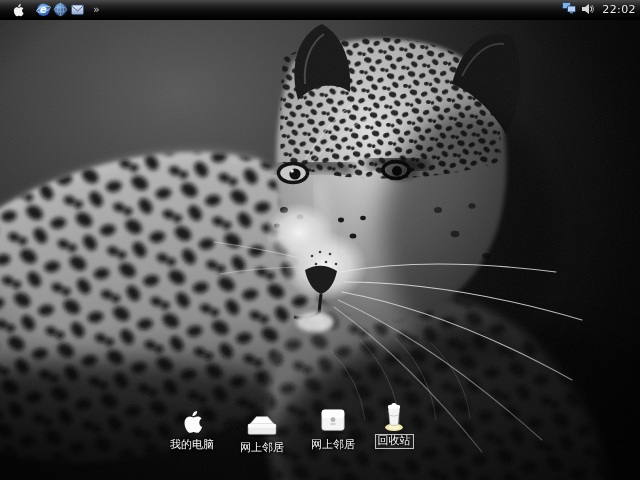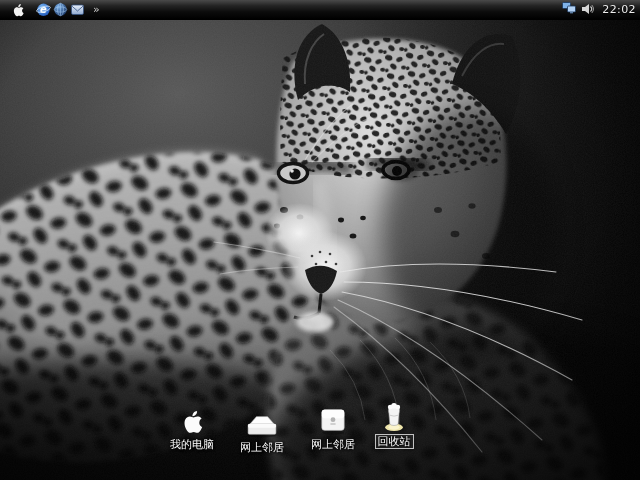--- a/index.html
+++ b/index.html
@@ -24,21 +24,21 @@
 
   
   .desktop{position:absolute;top:20px;left:0;width:640px;height:460px;overflow:hidden;}
   .wallpaper{position:absolute;top:0;left:0;}
   .dicon{position:absolute;width:58px;display:flex;flex-direction:column;
          align-items:center;cursor:default;}
   .dicon .icwrap{height:28px;display:flex;align-items:flex-end;justify-content:center;}
   .lbl{margin-top:3px;color:#fff;font-size:11px;line-height:13px;white-space:nowrap;
        padding:0 2px;
        text-shadow:0 1px 2px rgba(0,0,0,.95),0 0 3px rgba(0,0,0,.9),1px 0 2px rgba(0,0,0,.8);}
-  .lbl.sel{outline:1px solid rgba(225,225,225,.85);background:rgba(65,65,65,.4);}
+  .lbl.sel{outline:1px solid rgba(225,225,225,.85);background:rgba(65,65,65,.4);font-family:Liberation Mono, monospace;}
 </style>
 </head>
 <body>
 
 <div class="screen">
 
   <div class="desktop">
 
     <svg class="wallpaper" width="640" height="460" viewBox="0 0 640 460">
       <defs>

